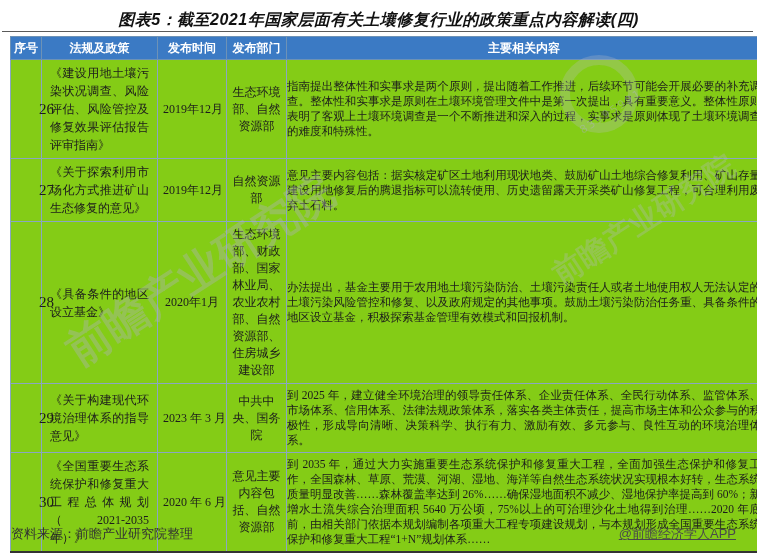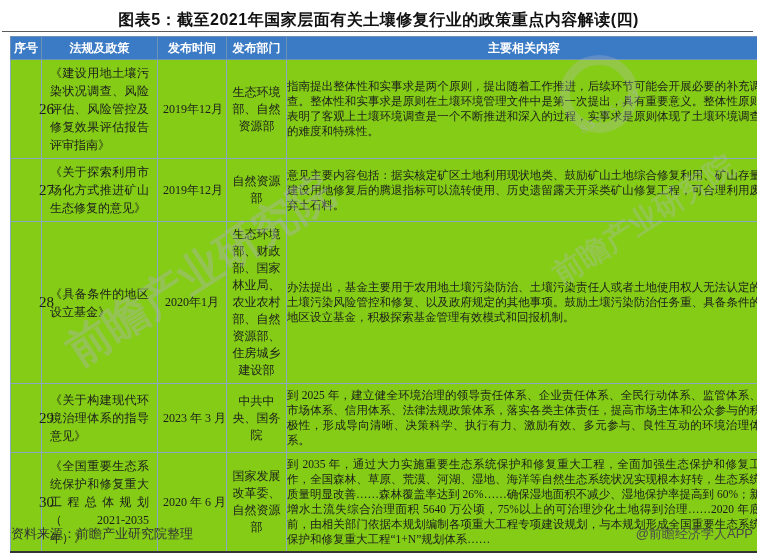--- a/index.html
+++ b/index.html
@@ -9,20 +9,21 @@
     position:relative;
     overflow:hidden;
     font-family:"Liberation Sans","DejaVu Sans",sans-serif;
     color:#1d1d1d;
   }
   .title{
     position:absolute;top:10px;left:0;width:757px;
     text-align:center;
     font-size:16px;font-weight:bold;color:#111;
     letter-spacing:0.5px;
+    font-style:italic;
   }
   .top-rule{
     position:absolute;top:31px;left:2px;width:751px;height:0;
     border-top:1.5px solid #5a5a5a;
   }
   table.policy-table{
     position:absolute;top:36px;left:10px;
     width:751px;
     border-collapse:collapse;
     table-layout:fixed;
@@ -59,22 +60,22 @@
   tr.r26{height:92px;}
   tr.r27{height:50px;}
   tr.r28{height:152px;}
   tr.r29{height:68px;}
   tr.r30{height:97px;}
   .footer-source{
     position:absolute;left:11px;top:525px;
     font-size:13px;color:#333;text-align:center;
   }
   .footer-brand{
-    position:absolute;right:4px;top:525px;
-    font-size:13px;color:#4a4a4a;
+    position:absolute;right:21px;top:525px;
+    font-size:13px;color:#4a4a4a;text-decoration:underline;
   }
   .wm{
     position:absolute;
     pointer-events:none;
     color:rgba(175,180,190,0.38);
     white-space:nowrap;
     z-index:5;
     font-family:"DejaVu Sans",sans-serif;
   }
   .wm-big{
@@ -154,21 +155,21 @@
       <td class="c-no">29</td>
       <td class="c-policy">《关于构建现代环境治理体系的指导意见》</td>
       <td class="c-date">2023 年 3 月</td>
       <td class="c-dept">中共中央、国务院</td>
       <td class="c-content">到 2025 年，建立健全环境治理的领导责任体系、企业责任体系、全民行动体系、监管体系、市场体系、信用体系、法律法规政策体系，落实各类主体责任，提高市场主体和公众参与的积极性，形成导向清晰、决策科学、执行有力、激励有效、多元参与、良性互动的环境治理体系。</td>
     </tr>
     <tr class="r30">
       <td class="c-no">30</td>
       <td class="c-policy">《全国重要生态系统保护和修复重大工程总体规划（2021-2035年）》</td>
       <td class="c-date">2020 年 6 月</td>
-      <td class="c-dept">国家发展改革委、自然资源部</td>
+      <td class="c-dept">意见主要内容包括、自然资源部</td>
       <td class="c-content">到 2035 年，通过大力实施重要生态系统保护和修复重大工程，全面加强生态保护和修复工作，全国森林、草原、荒漠、河湖、湿地、海洋等自然生态系统状况实现根本好转，生态系统质量明显改善……森林覆盖率达到 26%……确保湿地面积不减少、湿地保护率提高到 60%；新增水土流失综合治理面积 5640 万公顷，75%以上的可治理沙化土地得到治理……2020 年底前，由相关部门依据本规划编制各项重大工程专项建设规划，与本规划形成全国重要生态系统保护和修复重大工程“1+N”规划体系……</td>
     </tr>
   </tbody>
 </table>
 
 <div class="wm wm-big">前瞻产业研究院</div>
 <div class="wm wm-right">前瞻产业研究院</div>
 <div class="wm wm-digits">83995991</div>
 <div class="wm-circle"></div>
 

